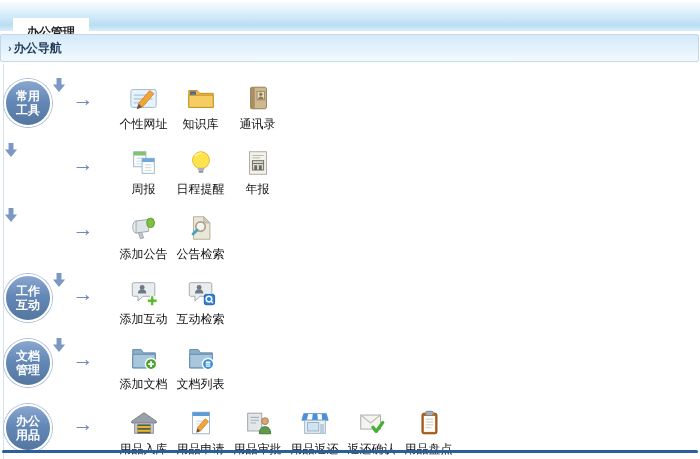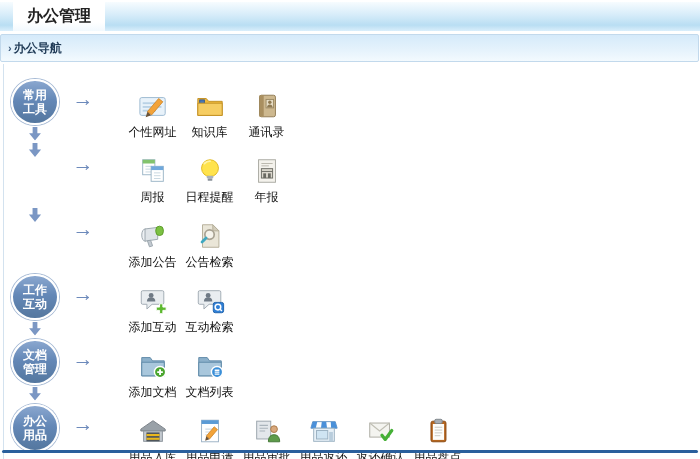--- a/index.html
+++ b/index.html
@@ -3,50 +3,50 @@
 <meta charset="utf-8">
 <style>
   * { margin:0; padding:0; box-sizing:border-box; }
   html,body { width:700px; height:459px; background:#fff; overflow:hidden;
               font-family:"Liberation Sans","DejaVu Sans",sans-serif; }
   .stage { position:relative; width:700px; height:459px; background:#fff; }
 
   
   .topbar { position:absolute; left:0; top:2px; width:700px; height:29px;
             background:linear-gradient(to bottom,#f7fcff 0%,#d6ecf9 45%,#b9def3 80%,#d9eefb 100%); }
-  .tab { position:absolute; left:13px; top:0; height:29px; padding:0 14px;
+  .tab { position:absolute; left:13px; top:16px; height:29px; padding:0 14px;
          background:linear-gradient(to bottom,#ffffff 70%,#f2f9fe 100%);
          display:flex; align-items:center; justify-content:center;
-         font-size:16px; font-weight:bold; color:#222; cursor:default; }
+         font-size:12px; font-weight:bold; color:#222; cursor:default; }
 
   
   .navbar { position:absolute; left:0; top:34px; width:699px; height:28px;
             background:linear-gradient(to bottom,#d5eafa 0%,#e6f3fc 60%,#f3fafe 100%);
             border:1px solid #c2d9ec; border-radius:2px;
             display:flex; align-items:center; padding-left:7px;
             font-size:12px; font-weight:bold; color:#1f3a56; }
   .navbar .bullet { margin-right:2px; font-size:11px; color:#3a597a; }
 
   
   .leftline { position:absolute; left:3px; top:64px; width:1px; height:395px; background:#d3e2ef; }
   .rows { position:absolute; left:4px; top:76px; width:692px; }
   .row { display:flex; height:65px; }
 
-  .catcol { width:62px; display:flex; flex-direction:column; align-items:center; }
+  .catcol { width:62px; display:flex; flex-direction:row; }
   .circle { width:48px; height:48px; margin-top:3px; border-radius:50%;
             background:linear-gradient(to bottom,#8aa7cf 0%,#6488b7 45%,#54779f 100%);
             border:2px solid #fff; box-shadow:0 0 0 1px #a9bcd6;
             display:flex; flex-direction:column; align-items:center; justify-content:center;
             color:#fff; font-size:12px; font-weight:bold; line-height:1.2; cursor:pointer; }
   .downarrow { margin-top:2px; }
 
   .arrowcol { width:34px; display:flex; justify-content:center; align-items:flex-start;
               padding-top:12px; color:#6d8abb; font-size:21px; line-height:22px; }
 
-  .items { display:flex; margin-left:24px;align-items:flex-end; }
+  .items { display:flex; margin-left:15px; }
   .item { width:57px; display:flex; flex-direction:column; align-items:center;
           padding-top:7px; cursor:pointer; }
   .item svg.ic { width:30px; height:30px; }
   .item .lbl { margin-top:3px; font-size:12px; color:#111; white-space:nowrap; }
 
   .bottomline { position:absolute; left:2px; top:450px; width:696px; height:3px;
                 background:#2a5f9c; border-radius:2px; z-index:5; }
 </style>
 </head>
 <body>

